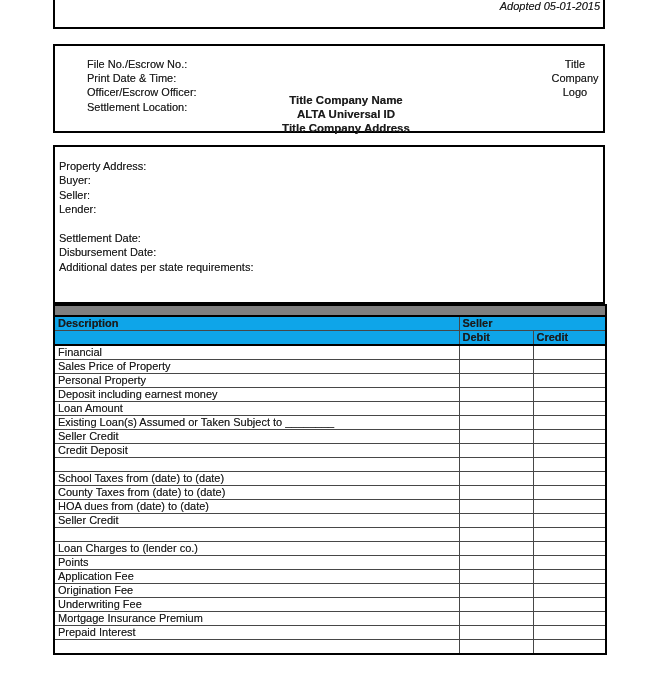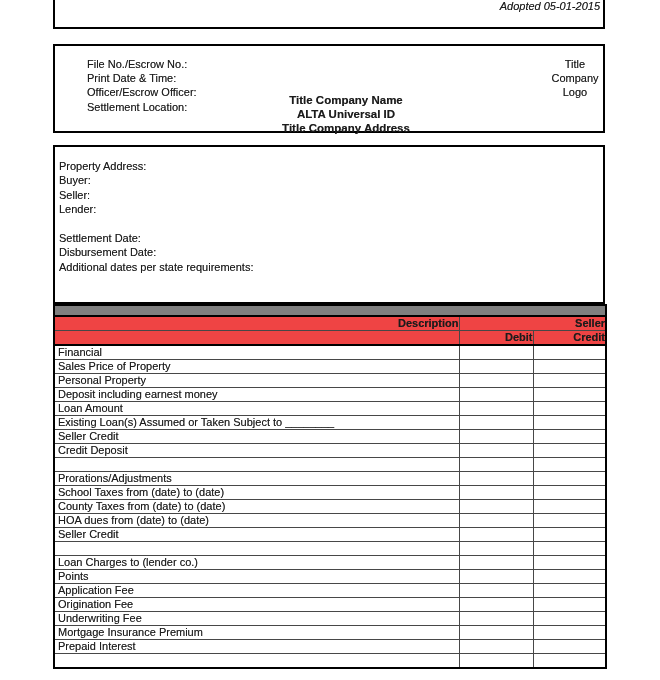--- a/index.html
+++ b/index.html
@@ -85,23 +85,23 @@
     white-space: nowrap;
     overflow: hidden;
   }
   tr.darkbar td {
     background: #7f7f7f;
     height: 11px;
     padding: 0;
     border-bottom: 2px solid #000;
   }
   tr.hdr1 td, tr.hdr2 td {
-    background: #ef4444;
+    background: #0ea5e9;
     font-weight: bold;
-    text-align: right;
+    text-align: left;
   }
   tr.hdr1 td { height: 13px; }
   tr.hdr2 td { height: 12px; border-bottom: 2px solid #000; }
   tbody tr.bold td.desc { font-weight: normal; }
   td.amt { padding: 0; }
 </style>
 </head>
 <body>
 
 <div class="page">
@@ -220,25 +220,20 @@
     <td class="amt"></td>
     <td class="amt"></td>
   </tr>
 
   <tr>
     <td class="desc"></td>
     <td class="amt"></td>
     <td class="amt"></td>
   </tr>
 
-  <tr class="bold">
-    <td class="desc">Prorations/Adjustments</td>
-    <td class="amt"></td>
-    <td class="amt"></td>
-  </tr>
 
   <tr>
     <td class="desc">School Taxes from (date) to (date)</td>
     <td class="amt"></td>
     <td class="amt"></td>
   </tr>
 
   <tr>
     <td class="desc">County Taxes from (date) to (date)</td>
     <td class="amt"></td>

